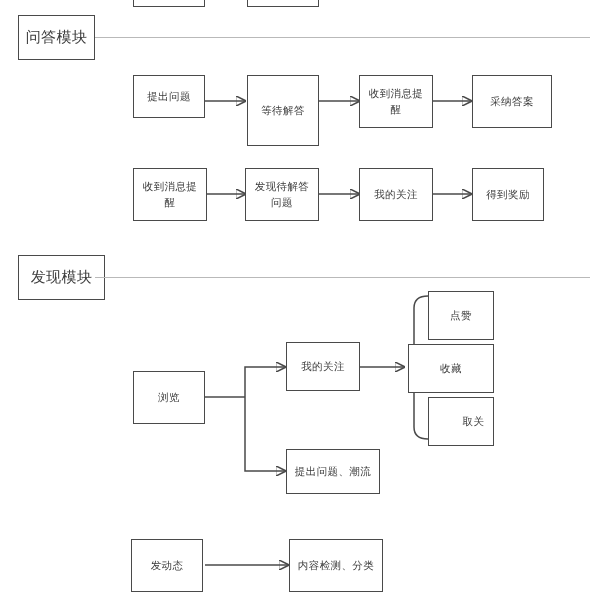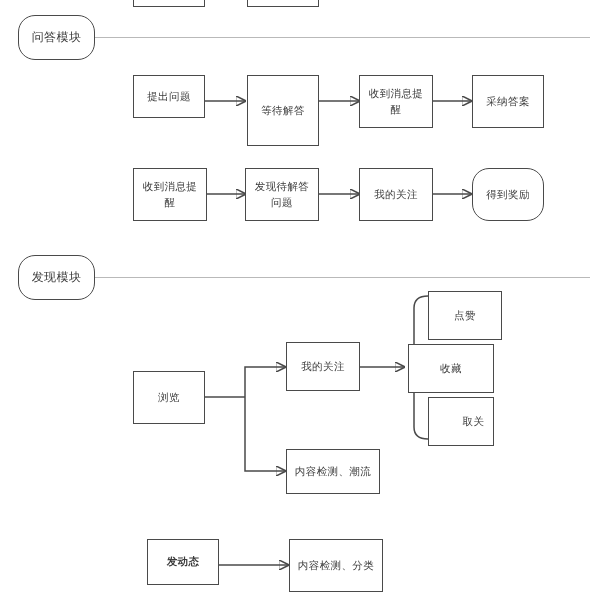--- a/index.html
+++ b/index.html
@@ -26,22 +26,21 @@
     align-items: center;
     justify-content: center;
     text-align: center;
     color: #3c3c3c;
     font-size: 10.5px;
     line-height: 1.45;
     letter-spacing: 0.4px;
     padding: 2px 5px;
   }
   .node.section-label {
-    font-size: 12px;
-    border-radius: 17px;
+    font-size: 15px;
   }
   .node.clipped-top {
     border-top: none;
   }
   .divider {
     position: absolute;
     height: 0;
     border-top: 1.5px solid #b9b9b9;
   }
   svg.edges {
@@ -97,34 +96,34 @@
 
   <div class="node clipped-top" style="left:133px; top:-46px; width:72px; height:53px;"></div>
   <div class="node clipped-top" style="left:247px; top:-46px; width:72px; height:53px;"></div>
 
   <div class="node section-label" style="left:18px; top:15px; width:77px; height:45px;">问答模块</div>
   <div class="divider" style="left:95px; top:37px; width:495px;"></div>
 
   <div class="node" style="left:133px; top:75px; width:72px; height:43px;">提出问题</div>
   <div class="node" style="left:247px; top:75px; width:72px; height:71px;">等待解答</div>
   <div class="node" style="left:359px; top:75px; width:74px; height:53px;">收到消息提醒</div>
-  <div class="node" style="left:472px; top:75px; width:72px; height:53px;">采纳答案</div>
+  <div class="node" style="left:472px; top:75px; width:80px; height:53px;">采纳答案</div>
 
   <div class="node" style="left:133px; top:168px; width:74px; height:53px;">收到消息提醒</div>
   <div class="node" style="left:245px; top:168px; width:74px; height:53px;">发现待解答问题</div>
   <div class="node" style="left:359px; top:168px; width:74px; height:53px;">我的关注</div>
-  <div class="node" style="left:472px; top:168px; width:72px; height:53px;border-radius:17px;">得到奖励</div>
+  <div class="node" style="left:472px; top:168px; width:72px; height:53px;">得到奖励</div>
 
-  <div class="node section-label" style="left:18px; top:255px; width:77px; height:45px;">发现模块</div>
+  <div class="node section-label" style="left:18px; top:255px; width:87px; height:45px;">发现模块</div>
   <div class="divider" style="left:95px; top:277px; width:495px;"></div>
 
   <div class="node" style="left:133px; top:371px; width:72px; height:53px;">浏览</div>
   <div class="node" style="left:286px; top:342px; width:74px; height:49px;">我的关注</div>
-  <div class="node" style="left:286px; top:449px; width:94px; height:45px;">内容检测、潮流</div>
+  <div class="node" style="left:286px; top:449px; width:94px; height:45px;">提出问题、潮流</div>
 
-  <div class="node" style="left:428px; top:291px; width:74px; height:49px;">点赞</div>
+  <div class="node" style="left:428px; top:291px; width:66px; height:49px;">点赞</div>
   <div class="node" style="left:408px; top:344px; width:86px; height:49px;">收藏</div>
   <div class="node" style="left:428px; top:397px; width:66px; height:49px;padding-left:30px;">取关</div>
 
-  <div class="node" style="left:147px; top:539px; width:72px; height:46px;font-weight:bold;">发动态</div>
+  <div class="node" style="left:131px; top:539px; width:72px; height:53px;">发动态</div>
   <div class="node" style="left:289px; top:539px; width:94px; height:53px;">内容检测、分类</div>
 
 </div>
 
 </body></html>

